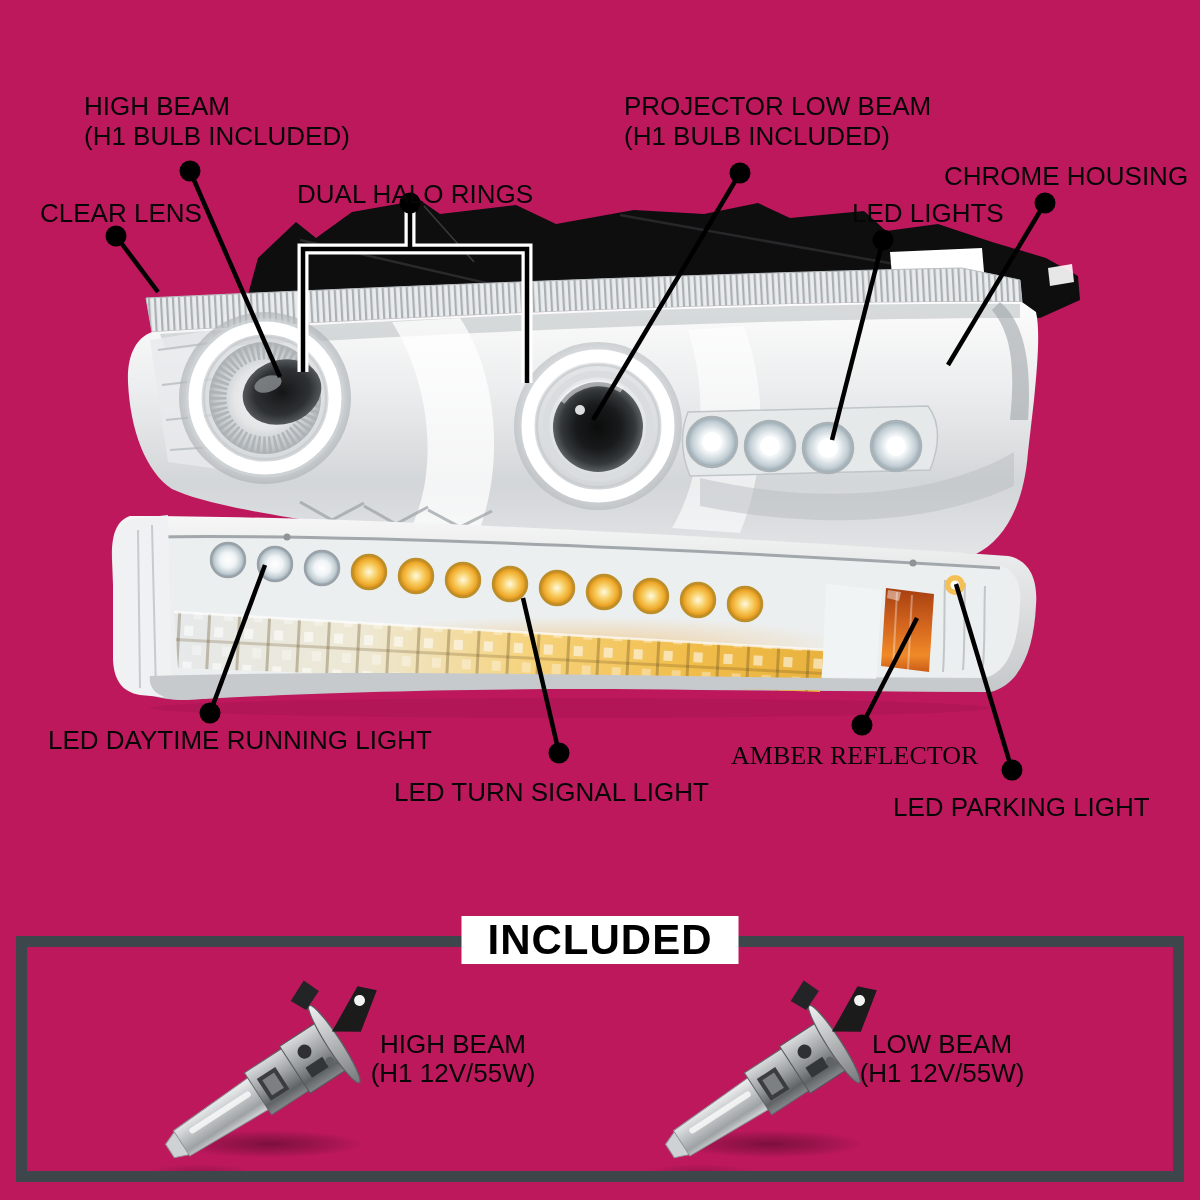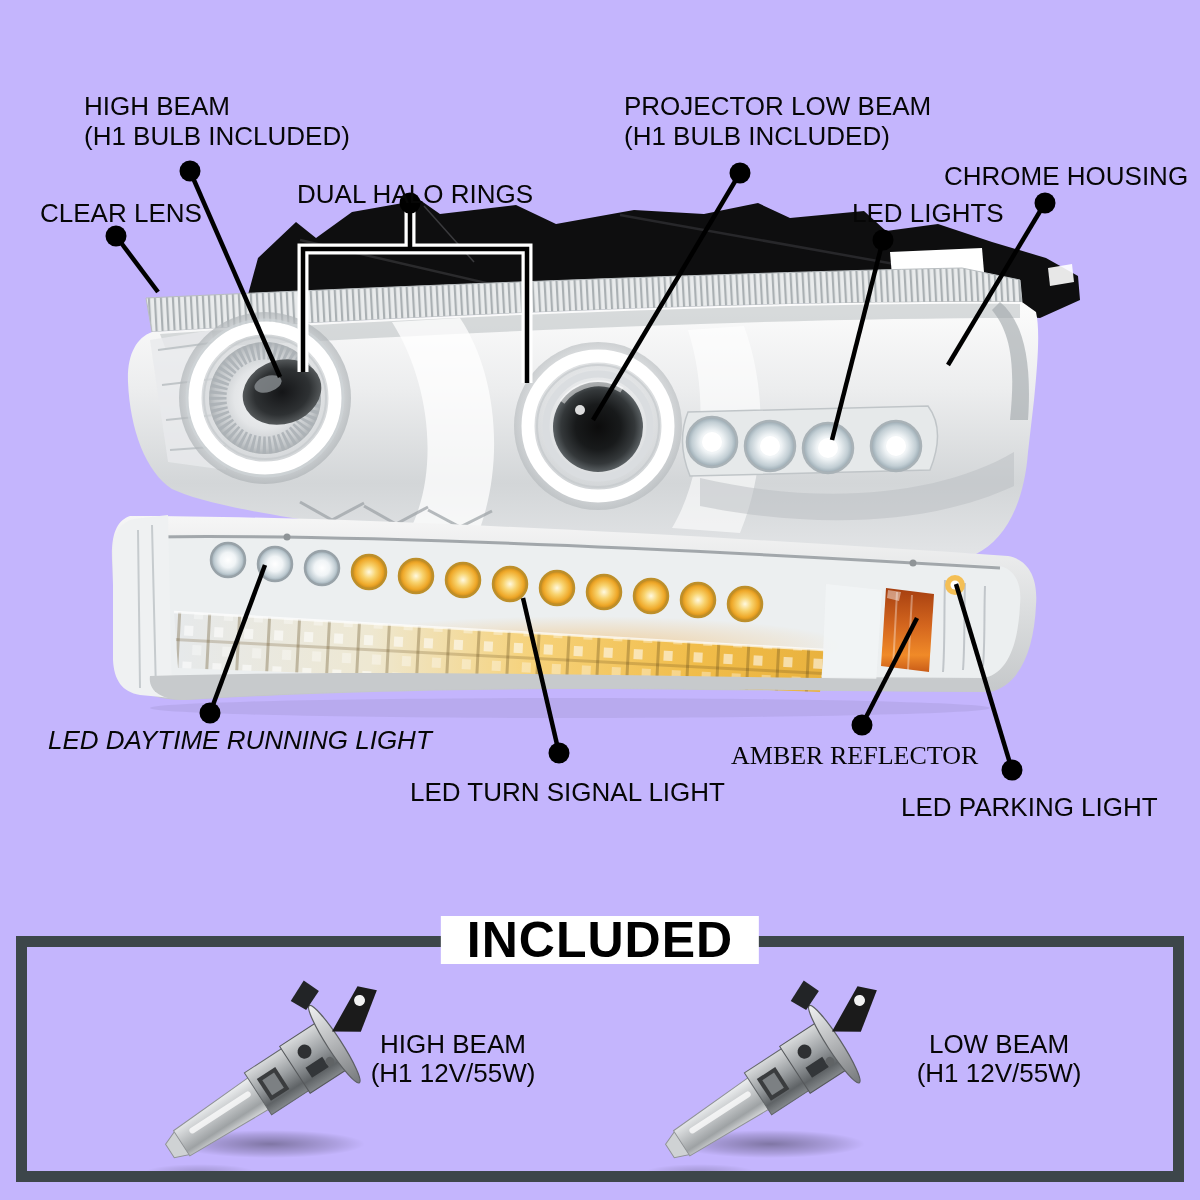--- a/index.html
+++ b/index.html
@@ -1,24 +1,24 @@
 <!DOCTYPE html>
 <html><head>
 <meta charset="utf-8">
 <style>
   html,body{margin:0;padding:0;background:#ffffff;}
-  #stage{position:relative;width:1200px;height:1200px;background:#c4b5fd;overflow:hidden;
+  #stage{position:relative;width:1200px;height:1200px;background:#be185d;overflow:hidden;
          font-family:"Liberation Sans", sans-serif;}
   #art{position:absolute;left:0;top:0;}
   .lbl{position:absolute;font-size:26px;line-height:30px;color:#060606;white-space:nowrap;
        font-family:"Liberation Sans", sans-serif;}
   .frame{position:absolute;left:16px;top:936px;width:1168px;height:246px;
          border:11px solid #3d464a;box-sizing:border-box;background:transparent;}
   .included-title{position:absolute;top:916px;left:600px;transform:translateX(-50%);
-        background:#ffffff;padding:0 26px;font-size:50px;line-height:48px;font-weight:bold;
+        background:#ffffff;padding:0 26px;font-size:42px;line-height:48px;font-weight:bold;
         letter-spacing:1px;color:#000;white-space:nowrap;}
   .bulb-label{position:absolute;width:172px;text-align:center;font-size:26px;line-height:29px;
         color:#060606;}
 </style>
 </head>
 <body>
 
 <div id="stage">
 
   <svg id="art" width="1200" height="1200" viewBox="0 0 1200 1200" xmlns="http://www.w3.org/2000/svg">
@@ -307,29 +307,29 @@
     <div>(H1 BULB INCLUDED)</div>
   </div>
   <div class="lbl" style="left:40px;top:198px;text-align:center;">CLEAR LENS</div>
   <div class="lbl" style="left:297px;top:167px;margin-top:12px;">DUAL HALO RINGS</div>
   <div class="lbl" style="left:618px;top:91px;margin-left:6px;">
     <div>PROJECTOR LOW BEAM</div>
     <div>(H1 BULB INCLUDED)</div>
   </div>
   <div class="lbl" style="left:805px;top:198px;margin-left:47px;">LED LIGHTS</div>
   <div class="lbl" style="left:944px;top:161px;">CHROME HOUSING</div>
-  <div class="lbl" style="left:48px;top:725px;font-style:italic;">LED DAYTIME RUNNING LIGHT</div>
-  <div class="lbl" style="left:410px;top:777px;">LED TURN SIGNAL LIGHT</div>
+  <div class="lbl" style="left:48px;top:725px;">LED DAYTIME RUNNING LIGHT</div>
+  <div class="lbl" style="left:394px;top:777px;">LED TURN SIGNAL LIGHT</div>
   <div class="lbl" style="left:731px;top:741px;font-family:Liberation Serif, serif;">AMBER REFLECTOR</div>
-  <div class="lbl" style="left:893px;top:792px;margin-left:8px;">LED PARKING LIGHT</div>
+  <div class="lbl" style="left:893px;top:792px;">LED PARKING LIGHT</div>
 
   <div class="frame"></div>
   <div class="included-title">INCLUDED</div>
 
   <div class="bulb-label" style="left:367px;top:1030px;">
     <div>HIGH BEAM</div>
     <div>(H1 12V/55W)</div>
   </div>
-  <div class="bulb-label" style="left:913px;top:1030px;">
+  <div class="bulb-label" style="left:856px;top:1030px;">
     <div>LOW BEAM</div>
     <div>(H1 12V/55W)</div>
   </div>
 </div>
 
 </body></html>

